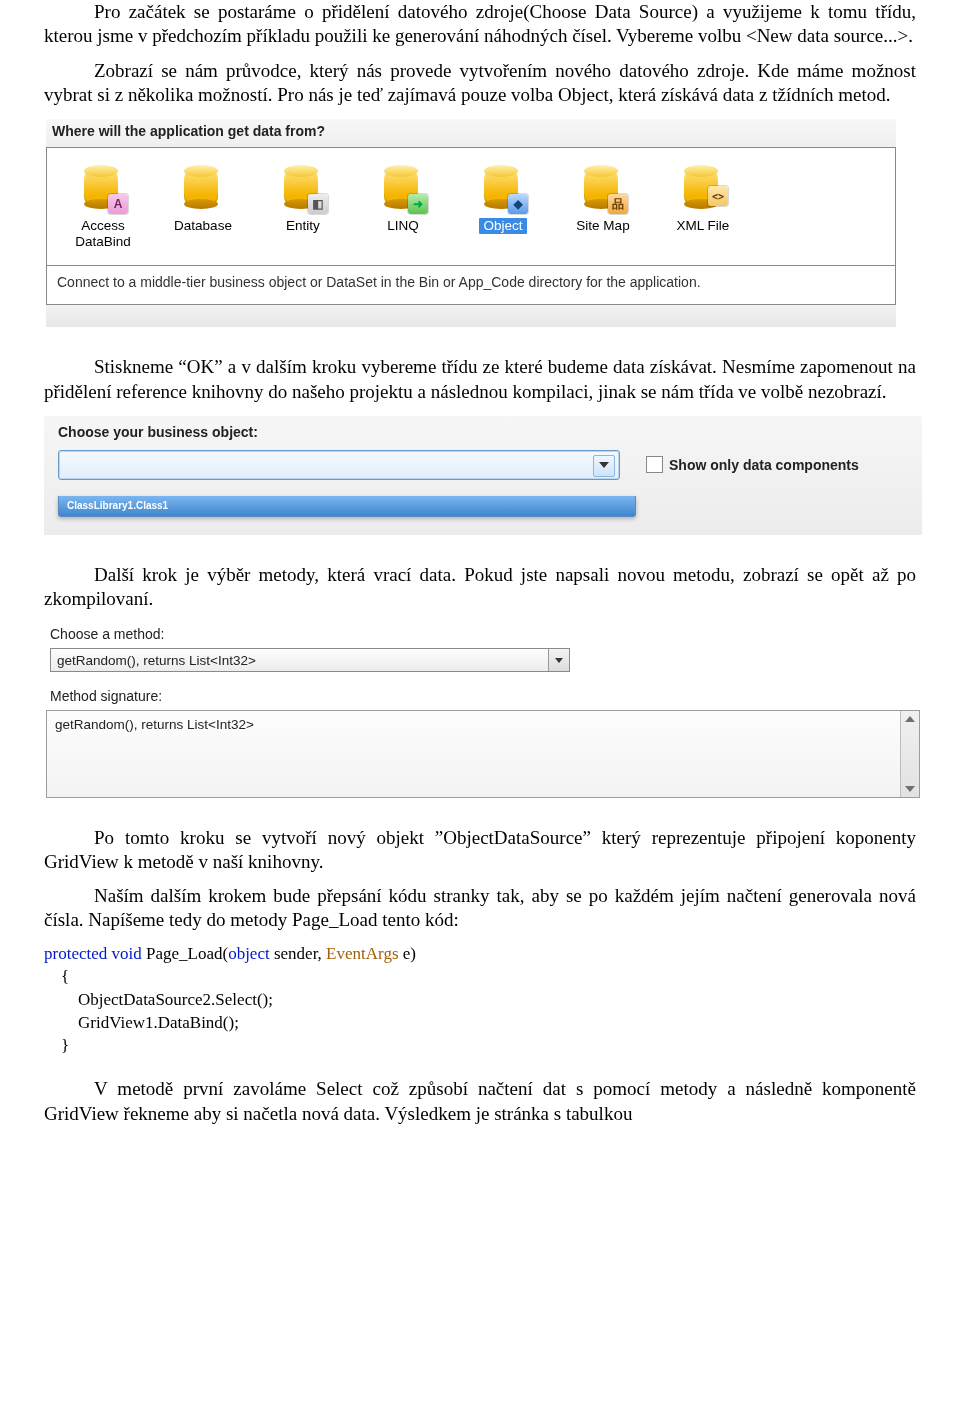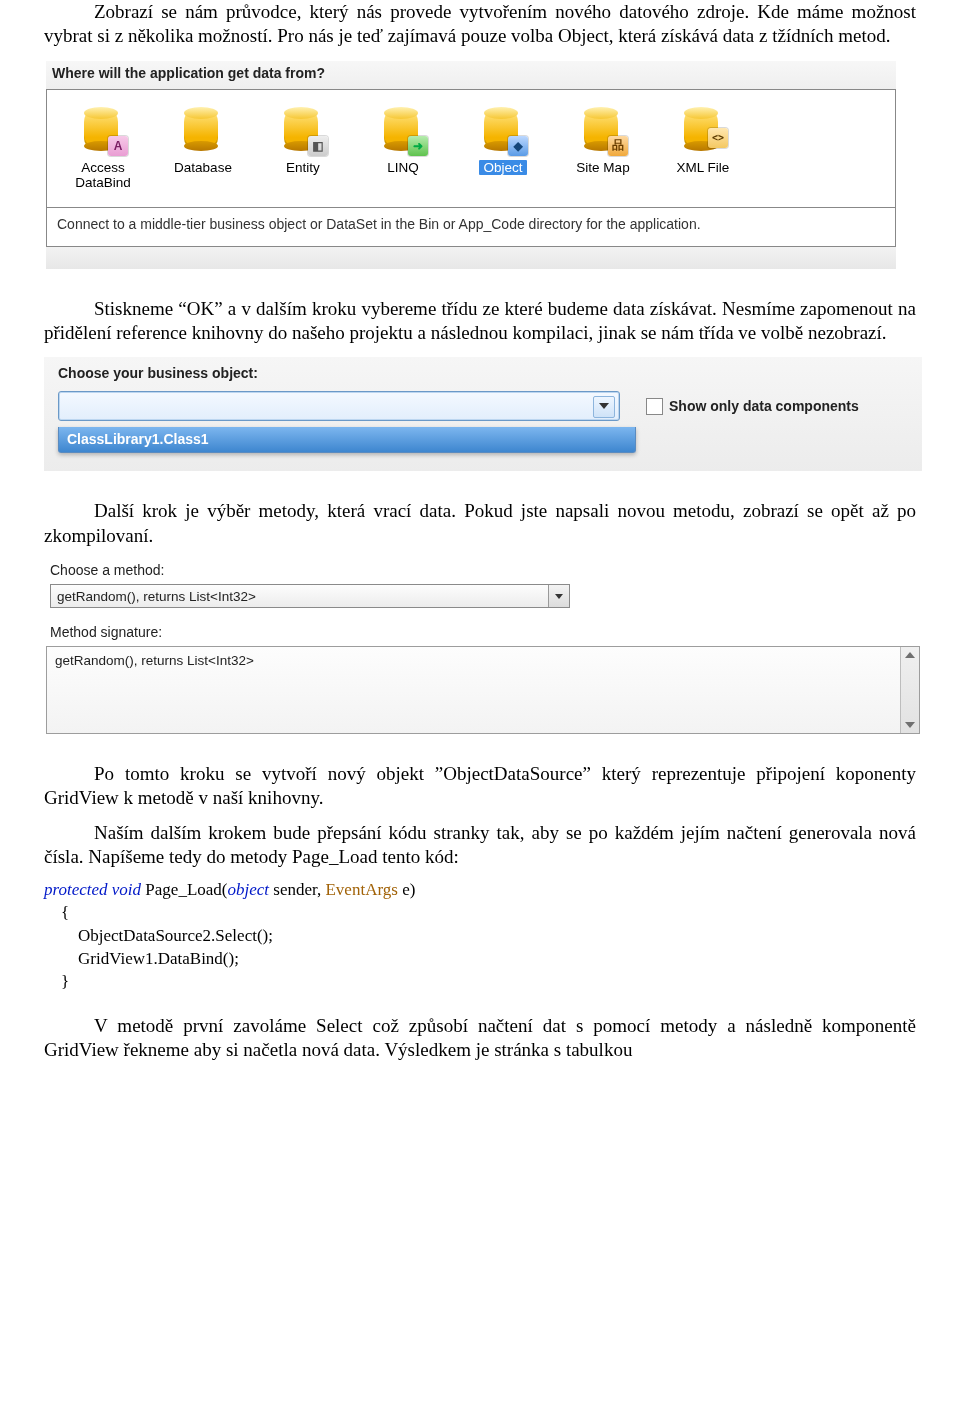--- a/index.html
+++ b/index.html
@@ -169,28 +169,28 @@
   }
   .chk {
     width:15px; height:15px;
     border:1px solid #888;
     background:#fff;
     display:inline-block;
     margin: 0 6px 0 26px;
     vertical-align: middle;
   }
   .dropdown-open {
-    margin-top:6px;
+    margin-top:16px;
     width:560px;
     border:1px solid #5a8bc0;
     border-top:none;
     background: linear-gradient(#7cb6ef,#3e86cf);
     color:#fff;
     padding:4px 8px 5px 8px;
-    font-size:14px;
+    font-size:10px;
     box-shadow: 0 2px 4px rgba(0,0,0,.25);
     border-radius: 0 0 3px 3px;
   }
 
   
   .ds3 {
     font-family: "Segoe UI", Tahoma, Arial, sans-serif;
     font-size:14px;
     color:#222;
     width: 878px;
@@ -254,28 +254,29 @@
   .sb-arrow.dn{ bottom:5px; border-top:6px solid #707070;}
 
   
   .code {
     font-family: "Times New Roman", Times, serif;
     font-size: 17px;
     line-height: 1.35;
     white-space: pre;
     margin: 6px 0 8px 0;
   }
-  .kw { color:#0018c8;font-style:italic; }
+  .kw { color:#0018c8; }
   .tp { color:#a16207; }
 </style>
 </head>
 <body>
 
 <div class="page">
 
+  <p class="body"><span class="indent"></span><span>Pro začátek se postaráme o přidělení datového zdroje(Choose Data Source) a využijeme k tomu třídu, kterou jsme v předchozím příkladu použili ke generování náhodných čísel. Vybereme volbu &lt;New data source...&gt;.</span></p>
 
   <p class="body"><span class="indent"></span><span>Zobrazí se nám průvodce, který nás provede vytvořením nového datového zdroje. Kde máme možnost vybrat si z několika možností. Pro nás je teď zajímavá pouze volba Object, která získává data z tžídních metod.</span></p>
 
   <div class="screenshot ds1">
     <div class="ds1-title">Where will the application get data from?</div>
     <div class="ds1-box">
 
       <div class="ds1-item">
         <div class="dbicon">
           <div class="cylinder"></div>

